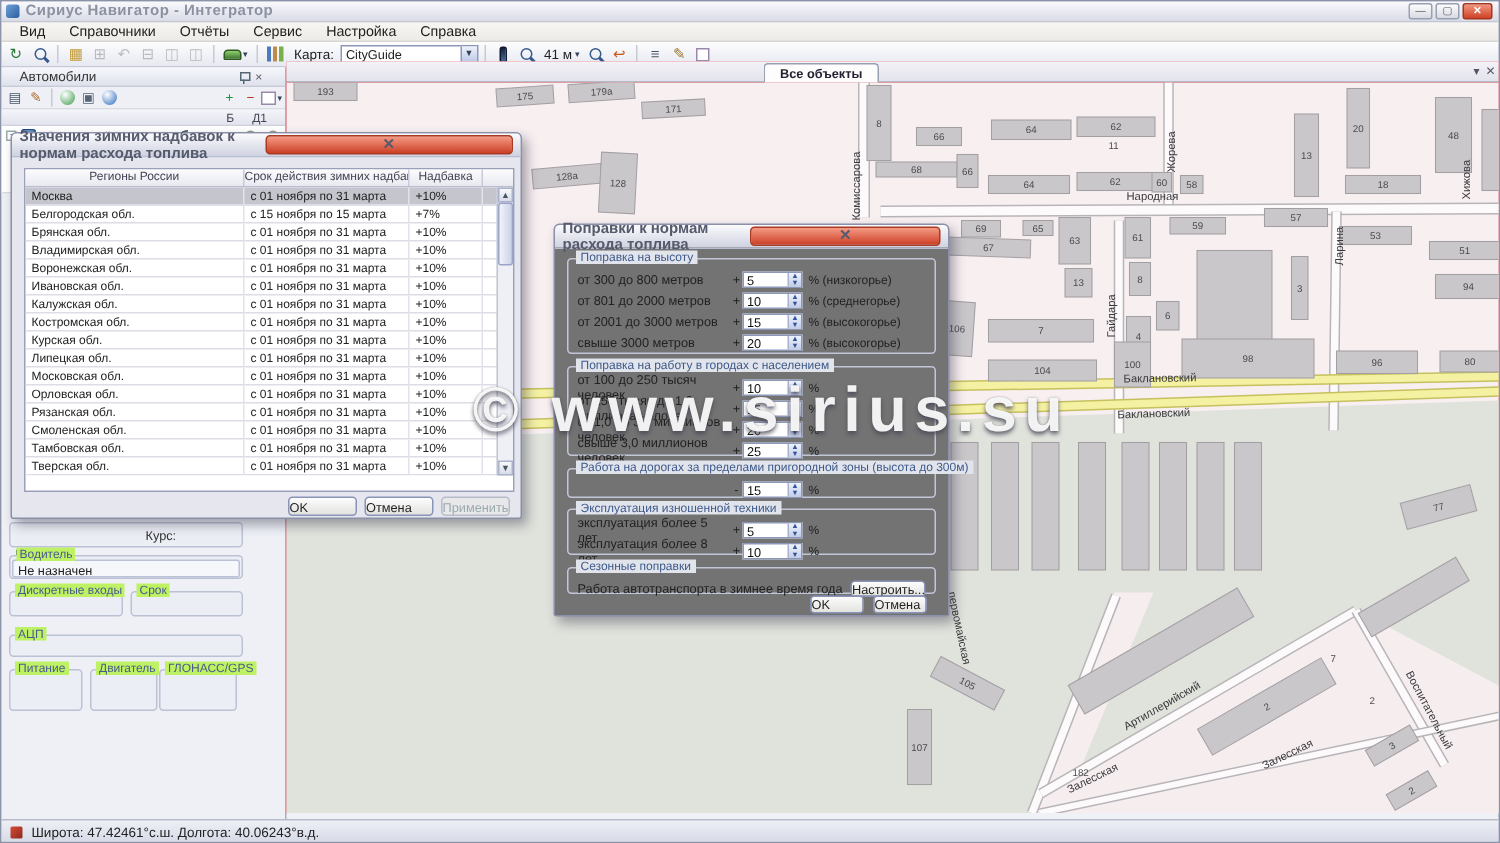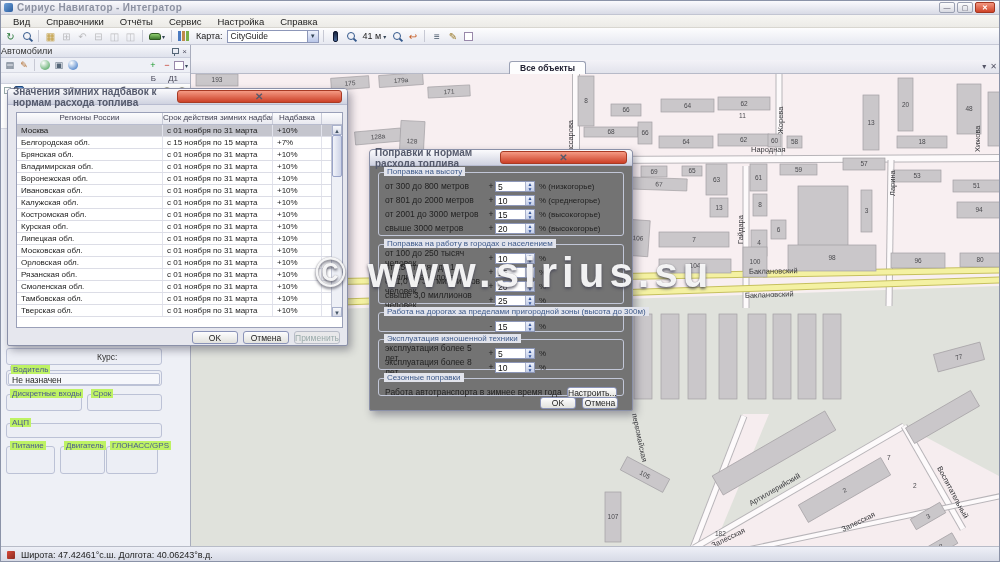--- a/index.html
+++ b/index.html
@@ -27,21 +27,21 @@
 .chart{width:11px;height:10px;background:linear-gradient(90deg,#4a7ac0 0 3px,transparent 3px 4px,#c08a4a 4px 7px,transparent 7px 8px,#7ab04a 8px 11px);}
 .marker{width:5px;height:11px;border-radius:2px;background:linear-gradient(#16213a,#4a6a9a);border:1px solid #101830;}
 .chk{width:9px;height:9px;border:1px solid #98a;background:#fff;}
 .dd{font-size:6px;color:#345;margin-left:1px;}
 #maplabel{font-size:9px;color:#222;margin:0 3px 0 4px;}
 #mapcombo{width:92px;height:13px;background:#fff;border:1px solid #8d97b8;display:flex;align-items:center;justify-content:space-between;font-size:8.5px;padding-left:3px;color:#222;}
 #mapcombo .cdd{width:11px;height:11px;background:linear-gradient(#eef2fc,#b9c6e8);border-left:1px solid #8d97b8;font-size:6px;text-align:center;line-height:11px;color:#345;}
 #zoomlabel{font-size:9px;color:#222;margin:0 1px;}
 
 #leftpanel{position:absolute;left:0;top:44px;width:190px;height:501px;background:#eef0f6;border-right:1px solid #a9adbd;}
-#lphead{height:13px;background:linear-gradient(#f6f7fb,#dfe2ec);border-bottom:1px solid #c8ccda;display:flex;align-items:center;padding:0 0;}
+#lphead{height:13px;background:linear-gradient(#f6f7fb,#dfe2ec);border-bottom:1px solid #c8ccda;display:flex;align-items:center;padding:0 12px;}
 #lptitle{font-size:9px;color:#333;flex:1;}
 .lphbtn{width:11px;height:10px;font-size:8px;line-height:9px;text-align:center;color:#556;border:1px solid transparent;}
 #lptools{height:15px;display:flex;align-items:center;padding:0 2px;border-bottom:1px solid #d8dae4;}
 .ptb{width:14px;height:13px;display:flex;align-items:center;justify-content:center;font-size:9px;}
 #colhdr{height:11px;background:linear-gradient(#f4f5f9,#e2e4ee);border-bottom:1px solid #cfd2de;position:relative;font-size:8px;color:#445;}
 #colB{position:absolute;right:34px;top:1px;}
 #colD1{position:absolute;right:12px;top:1px;}
 #treearea{height:45px;background:#fff;border-bottom:1px solid #d8dae4;position:relative;}
 #treeitem{display:flex;align-items:center;height:13px;padding-left:3px;gap:3px;}
 .texp{width:7px;height:7px;border:1px solid #9aa;background:#fff;font-size:6px;line-height:5px;text-align:center;color:#567;}
@@ -49,21 +49,21 @@
 .vicon::after{content:"";position:absolute;left:2px;top:2px;width:4px;height:4px;background:rgba(255,255,255,.85);}
 #treeitem .vlabel{font-size:8.5px;color:#222;flex:1;}
 .stcirc{width:8px;height:8px;border-radius:50%;margin-right:4px;border:1px solid #998;}
 .stcirc.bronze{background:radial-gradient(circle at 35% 30%,#e8c27a,#a8742a);}
 .stcirc.yellow{background:radial-gradient(circle at 35% 30%,#fdf3a0,#e8c832);}
 
 .lgroup{position:absolute;border:1px solid #bcc2d6;border-radius:3px;background:#eceef5;}
 .lglabel{position:absolute;font-size:8px;color:#4a5a8e;background:#bef264;padding:0 2px;z-index:2;}
 .lfield{position:absolute;border:1px solid #bcc2d6;background:#f6f7fb;font-size:8.5px;color:#222;padding:1px 3px;border-radius:2px;}
 
-#maparea{position:absolute;left:190px;top:59px;width:810px;height:501px;background:#ef4444;}
+#maparea{position:absolute;left:190px;top:40px;width:810px;height:501px;background:#ef4444;}
 #tabbar{position:relative;height:14px;background:linear-gradient(#f3f2f7,#e2e3ec);border-bottom:1px solid #b7bac8;}
 #tab1{position:absolute;left:318px;top:1px;height:13px;background:#fdfdfe;border:1px solid #9aa0b4;border-bottom:none;border-radius:3px 3px 0 0;font-size:8.5px;font-weight:bold;color:#223;padding:1px 10px;}
 #tabbtns{position:absolute;right:4px;top:2px;display:flex;gap:4px;font-size:8px;color:#556;}
 #mapsvg{position:absolute;left:0;top:14px;}
 
 .dlg{position:absolute;background:#737373;border:1px solid #8a90a8;border-radius:4px 4px 2px 2px;box-shadow:3px 4px 8px rgba(40,40,60,.4);}
 .dtitle{height:16px;background:linear-gradient(#fbfbfd,#cfd2e0);border-bottom:1px solid #b8bcd0;border-radius:3px 3px 0 0;display:flex;align-items:center;padding:0 5px;}
 .dtitle span{flex:1;font-size:10px;font-weight:bold;color:#555a6c;}
 .xbtn{width:17px;height:13px;border:1px solid #a83a24;border-radius:3px;background:linear-gradient(#f59a84,#cc4027);color:#fff;font-size:9px;font-weight:bold;text-align:center;line-height:11px;}
 #dlg1{left:6px;top:87px;width:341px;height:258px;background:#e6e7ee;}
@@ -72,21 +72,21 @@
 #whead div{border-right:1px solid #c8cbd8;text-align:center;overflow:hidden;white-space:nowrap;}
 #wrows{height:192px;overflow:hidden;}
 .trow{display:flex;height:12px;border-bottom:1px solid #dcdde6;font-size:8px;color:#222;}
 .trow div{border-right:1px solid #e2e3ec;padding:1px 0 0 4px;overflow:hidden;white-space:nowrap;}
 .trow.sel{background:#c4c5cd;}
 .c1{width:146px;}.c2{width:110px;}.c3{width:49px;}
 #wscroll{position:absolute;right:0;top:12px;width:11px;height:192px;background:#eef0f6;border-left:1px solid #c0c4d4;}
 .sarr{height:10px;font-size:6px;text-align:center;line-height:10px;color:#456;background:linear-gradient(#f8f9fc,#d8dbe8);border:1px solid #aab2cc;}
 #sthumb{position:absolute;left:0;top:10px;width:10px;height:42px;background:linear-gradient(90deg,#f2f4fa,#ccd2e6);border:1px solid #9aa4c8;border-radius:2px;}
 #sdown{position:absolute;bottom:0;width:100%;}
-.xpbtn{border:1px solid #8a93b8;border-radius:3px;background:linear-gradient(#fdfdfe,#e2e2de);font-size:8.5px;color:#222;text-align:center;}
+.xpbtn{border:1px solid #8a93b8;border-radius:3px;background:linear-gradient(#fdfdfe,#e2e2de);font-size:8.5px;color:#222;text-align:left;}
 .xpbtn.dis{color:#9aa;border-color:#b8bcc8;background:#e8e8ea;}
 #dlg1btns{position:absolute;left:0;top:242px;width:100%;display:flex;justify-content:flex-end;gap:5px;padding-right:7px;}
 #dlg1btns .xpbtn{width:46px;height:13px;line-height:12px;}
 #dlg2{left:368px;top:148px;width:264px;height:262px;}
 .grp{position:absolute;left:8px;width:246px;border:1px solid #c2c7d8;border-radius:3px;}
 .grp .lg{position:absolute;top:-6px;left:5px;background:#e2e4ec;padding:0 3px;font-size:8px;color:#3e5a8a;white-space:nowrap;}
 .grow{display:flex;align-items:center;height:14px;padding:0 6px;font-size:8.5px;color:#222;}
 .grow .lab{flex:1;}
 .grow .sgn{width:8px;text-align:center;color:#222;}
 .spin{display:flex;width:40px;height:11px;border:1px solid #8d97b8;background:#fff;margin-right:4px;}

